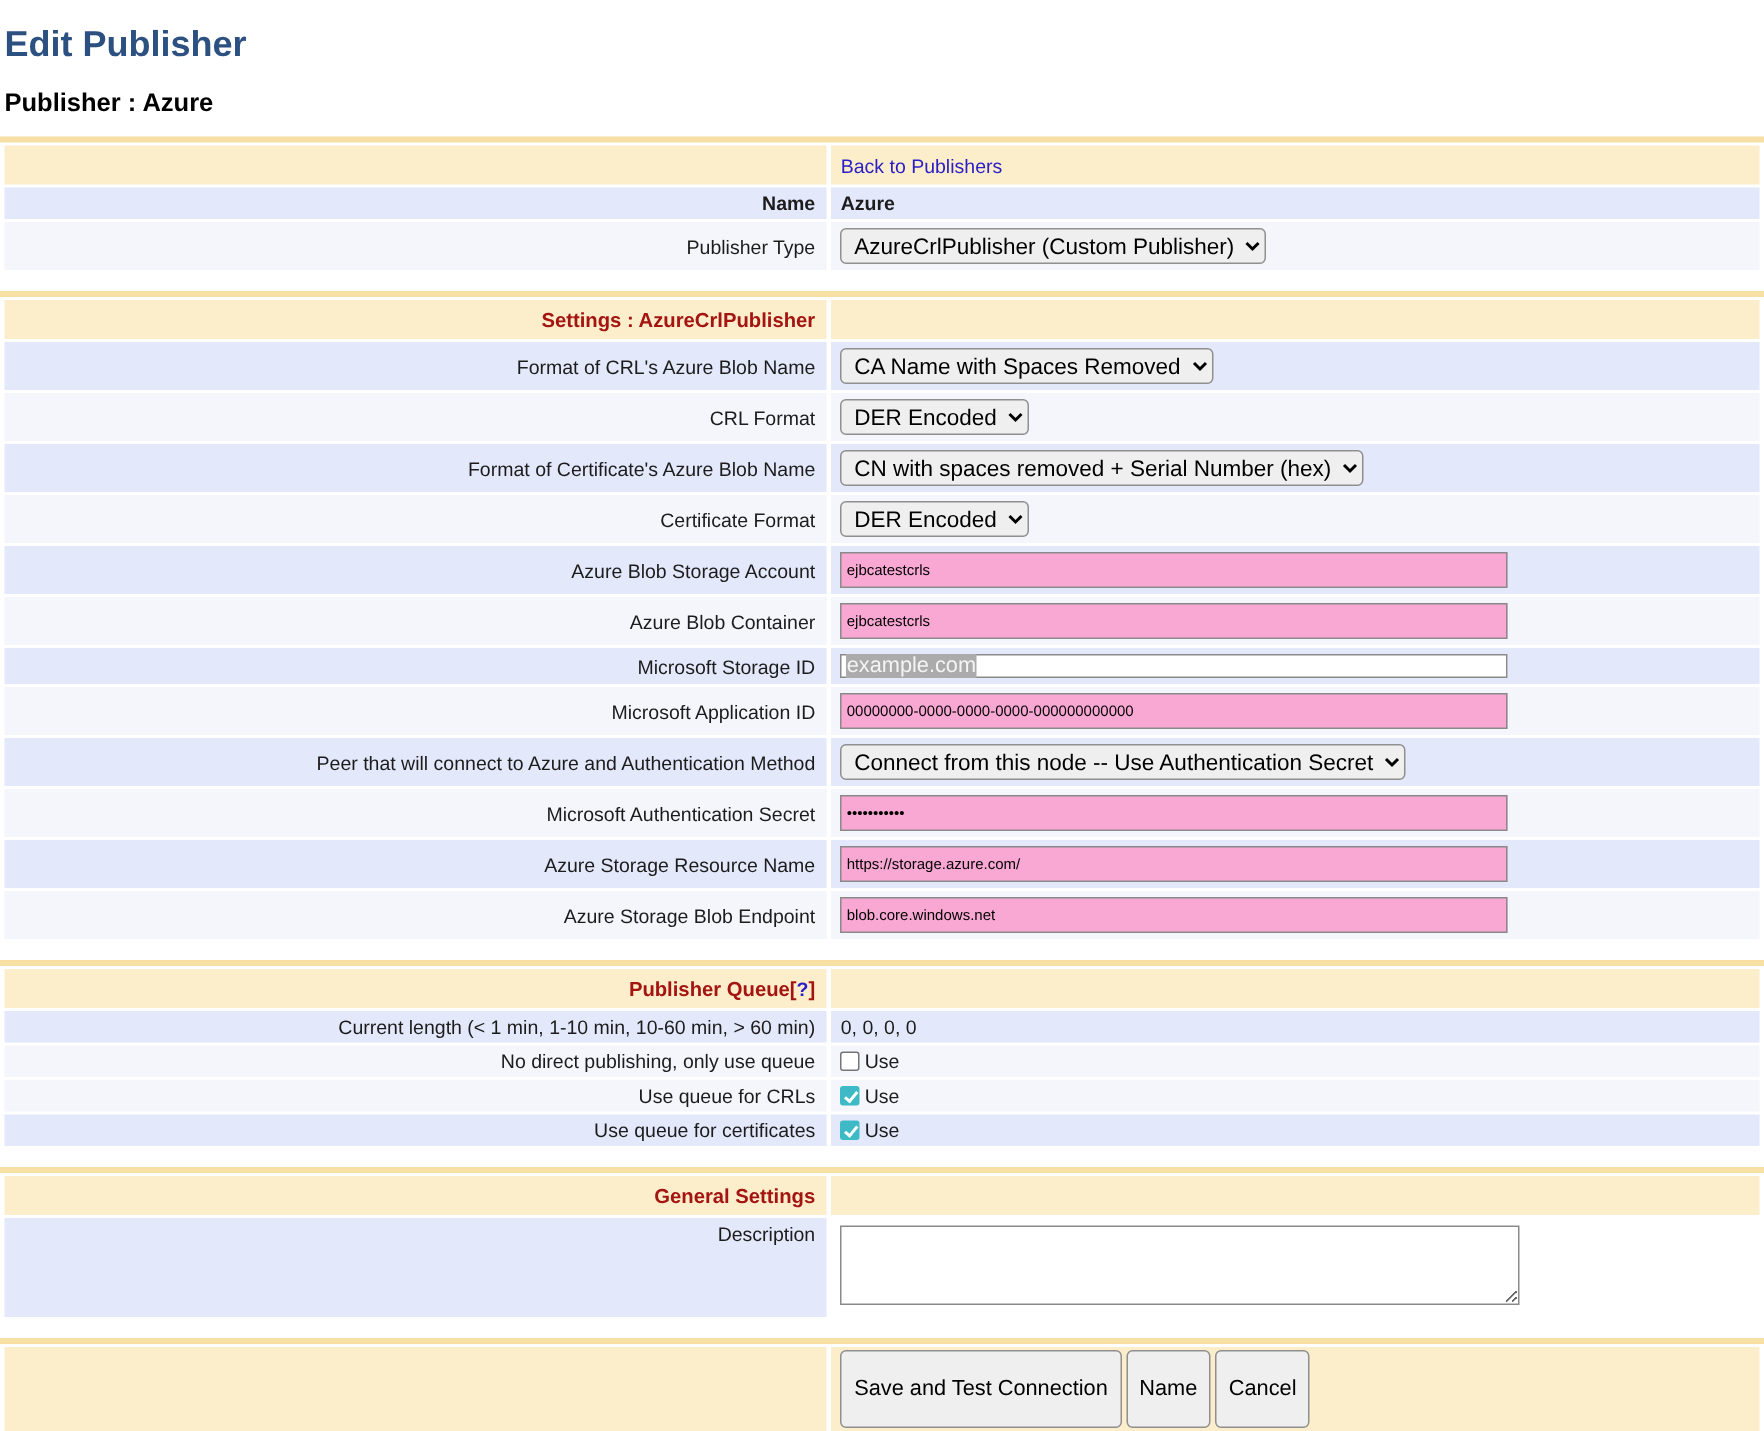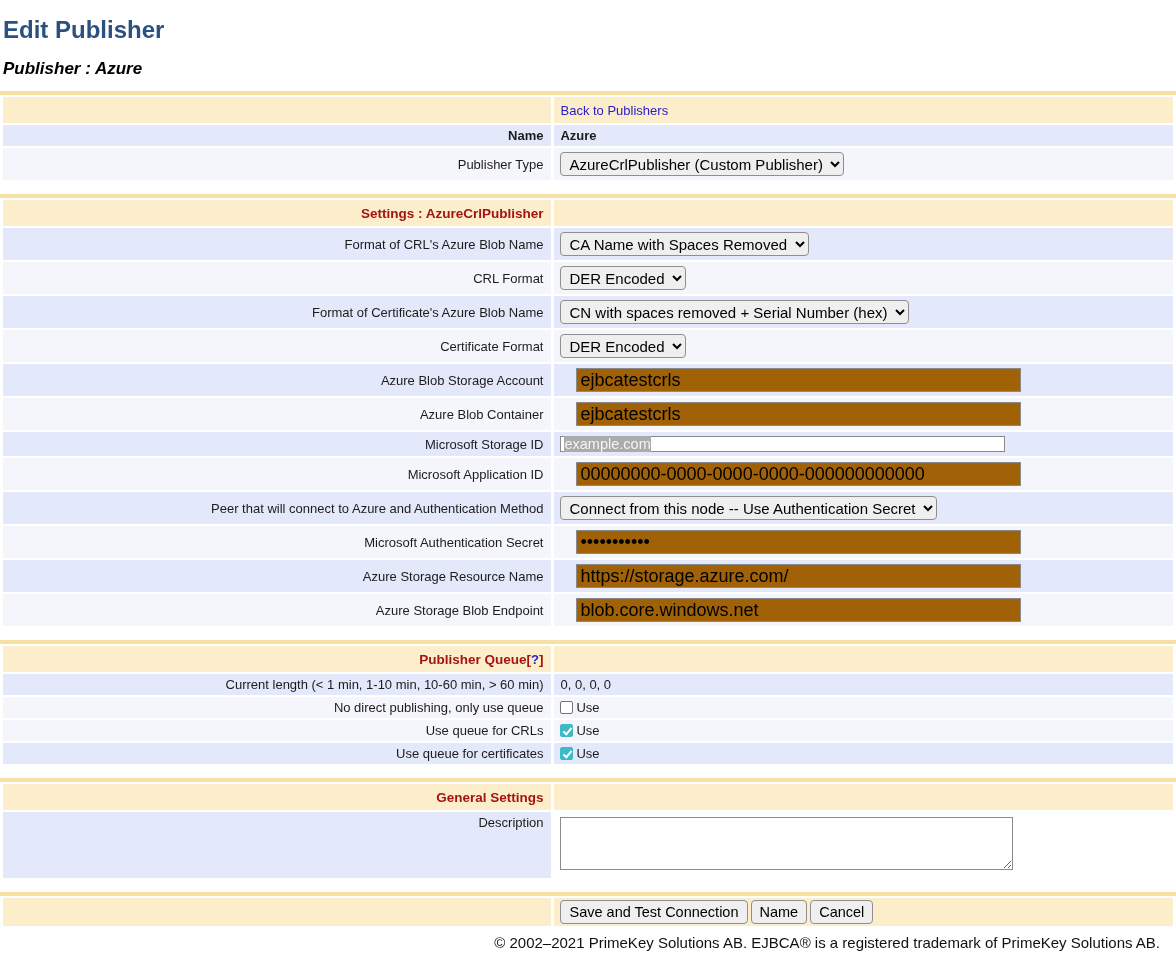--- a/index.html
+++ b/index.html
@@ -16,21 +16,20 @@
     line-height: 28px;
     color: #2C5181;
     font-weight: bold;
   }
   h2 {
     margin: 15px 0 0 3px;
     font-size: 17px;
     line-height: 20px;
     color: #000000;
     font-weight: bold;
-    font-style: italic;
   }
   table.sec {
     width: 100%;
     border-collapse: separate;
     border-spacing: 3px 2px;
     border-top: 4px solid #F8DFA3;
     margin-top: 12px;
   }
   td { vertical-align: middle; }
   td.lab {
@@ -70,27 +69,27 @@
     height: 24px;
     margin: 2px 0;
     background: #EFEFEF;
     border: 1px solid #8f8f8f;
     border-radius: 4px;
     color: #000;
     padding: 0 4px;
   }
   input.ti {
     font-family: "Liberation Sans", "DejaVu Sans", sans-serif;
-    font-size: 18px;
+    font-size: 10px;
     width: 445px;
     height: 24px;
-    margin: 2px 16px;
+    margin: 2px 0;
     border: 1px solid #8a8a8a;
     border-radius: 0;
-    background: #a16207;
+    background: #f9a8d4;
     padding: 0 3px;
     color: #000;
   }
   .ti-fake {
     font-size: 14.5px;
     width: 445px;
     height: 16px;
     margin: 2px 0;
     border: 1px solid #8a8a8a;
     background: #fff;
@@ -137,21 +136,21 @@
     border: solid #fff;
     border-width: 0 2px 2px 0;
     transform: rotate(40deg);
   }
   button.btn {
     font-family: "Liberation Sans", "DejaVu Sans", sans-serif;
     font-size: 14.5px;
     background: #EFEFEF;
     border: 1px solid #8f8f8f;
     border-radius: 4px;
-    padding: 3px 8px;
+    padding: 17px 8px;
     margin-right: 3px;
     color: #000;
     cursor: pointer;
   }
   .footer {
     text-align: right;
     font-size: 15px;
     color: #111;
     padding: 6px 16px 10px 0;
   }

